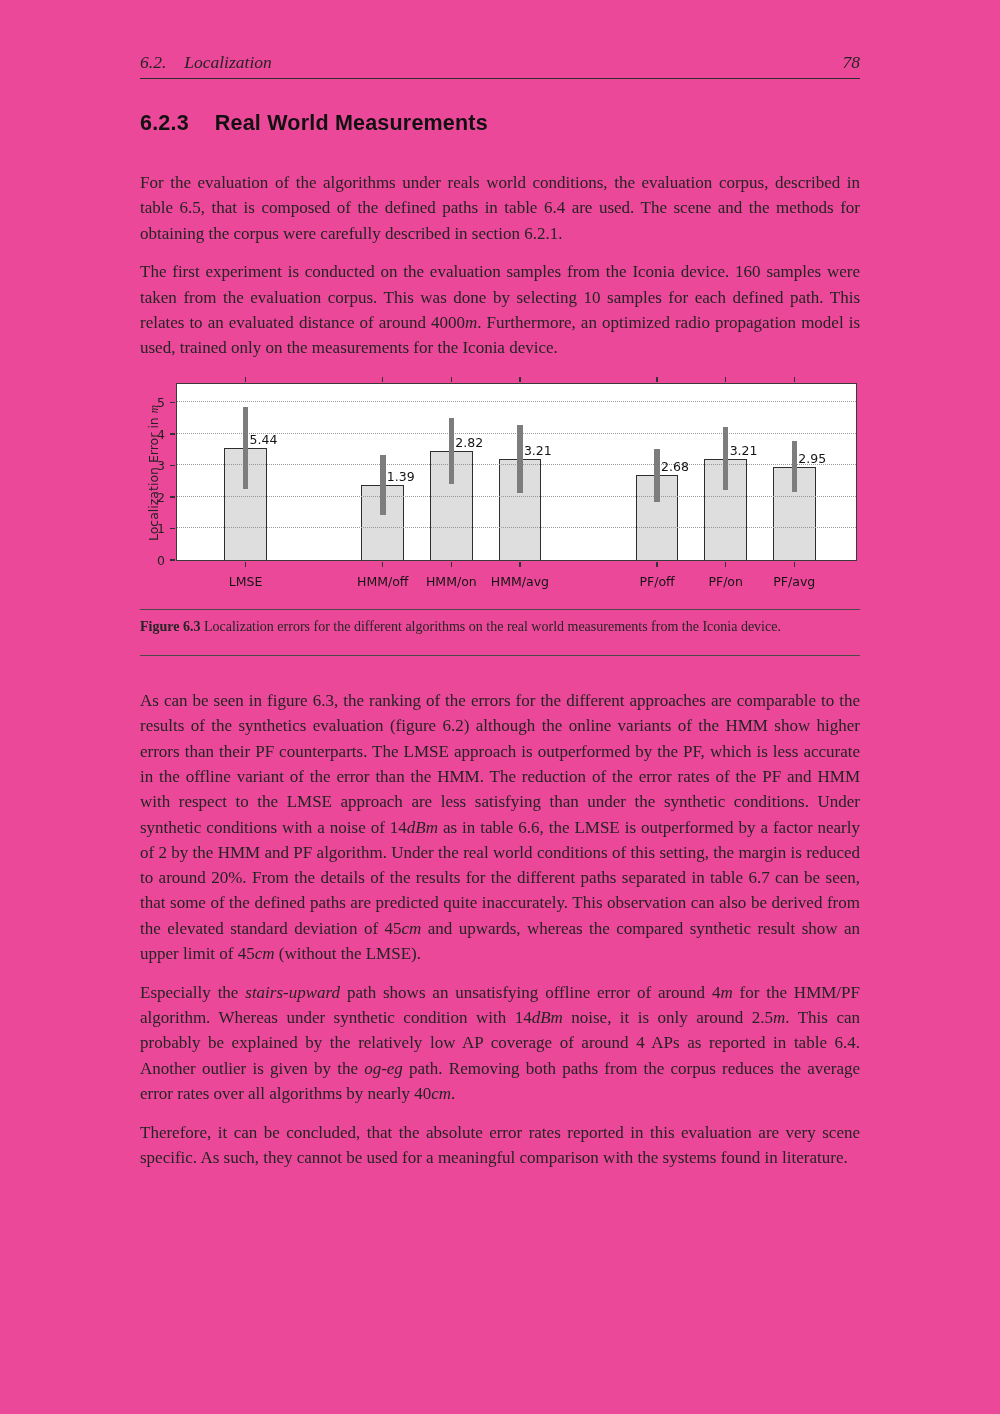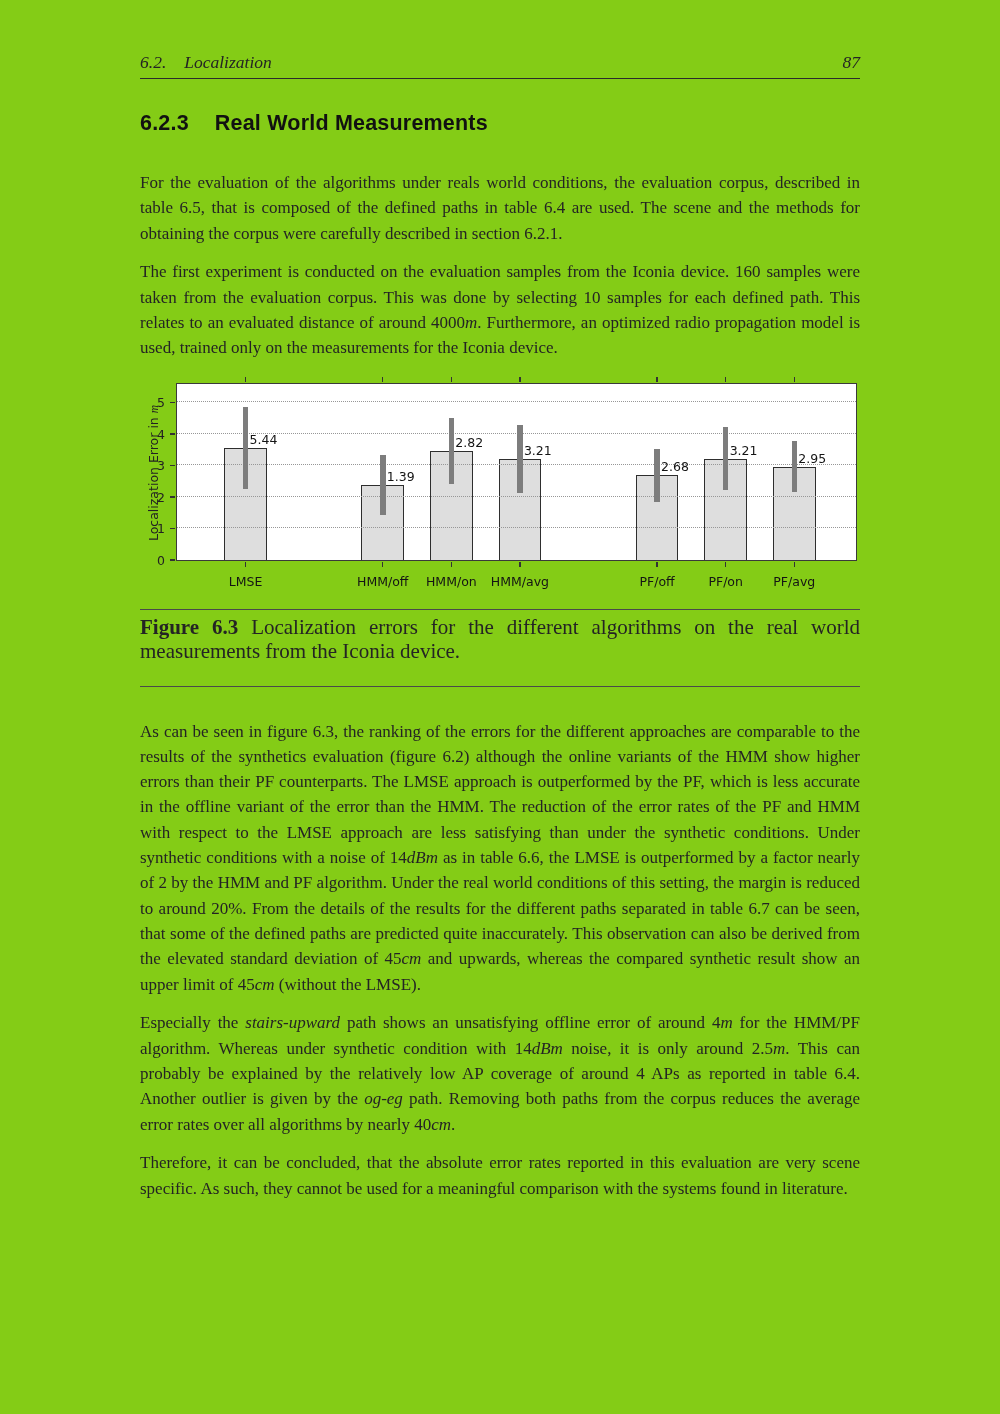--- a/index.html
+++ b/index.html
@@ -1,17 +1,17 @@
 <!DOCTYPE html>
 <html><head>
 <meta charset="utf-8">
 <style>
   html,body { margin:0; padding:0; background:#ffffff; }
   .page {
-    position:relative; width:1000px; height:1414px; background:#84cc16;
+    position:relative; width:1000px; height:1414px; background:#ec4899;
     font-family:"Liberation Serif", serif; color:#242424; overflow:hidden;
   }
   .content { position:absolute; left:140px; top:0; width:720px; }
 
   
   .runhead {
     display:flex; justify-content:space-between; align-items:baseline;
     font-style:italic; font-size:17.5px; padding-top:52px; padding-bottom:5px;
     border-bottom:1.2px solid #2b2b2b;
   }
@@ -50,35 +50,35 @@
   .x-label { position:absolute; top:calc(100% + 6px); transform:translateX(-50%); font-size:12.5px; color:#141414; white-space:nowrap;margin-top:8px; }
   .ylabel {
     position:absolute; left:13px; top:96px; transform:translate(-50%,-50%) rotate(-90deg);
     white-space:nowrap; font-size:12.5px; color:#222;
   }
   .ylabel i { font-family:"Liberation Serif", serif; font-size:11.5px; }
 
   
   .caption {
     margin-top:26px; border-top:1.2px solid #4a4a4a; border-bottom:1.2px solid #4a4a4a;
-    padding:5px 0 22px 0; font-size:21px; line-height:24.5px; text-align:justify;
+    padding:5px 0 16px 0; font-size:14px; line-height:24.5px; text-align:justify;
   }
   .caption b { font-weight:bold; }
 </style>
 </head>
 <body>
 
 <div class="page">
   <div class="content">
 
     <div class="runhead">
       <span>
         <span class="secnum">6.2.</span><span>Localization</span>
       </span>
-      <span>87</span>
+      <span>78</span>
     </div>
 
     <h2 class="sec">
       <span>6.2.3</span>
       <span>Real World Measurements</span>
     </h2>
 
     <div class="paras" id="paras-before">
         <p><span>For the evaluation of the algorithms under reals world conditions, the evaluation corpus, described in table 6.5, that is composed of the defined paths in table 6.4 are used. The scene and the methods for obtaining the corpus were carefully described in section 6.2.1.</span></p>
         <p><span>The first experiment is conducted on the evaluation samples from the Iconia device. 160 samples were taken from the evaluation corpus. This was done by selecting 10 samples for each defined path. This relates to an evaluated distance of around 4000</span><em>m</em><span>. Furthermore, an optimized radio propagation model is used, trained only on the measurements for the Iconia device.</span></p>

